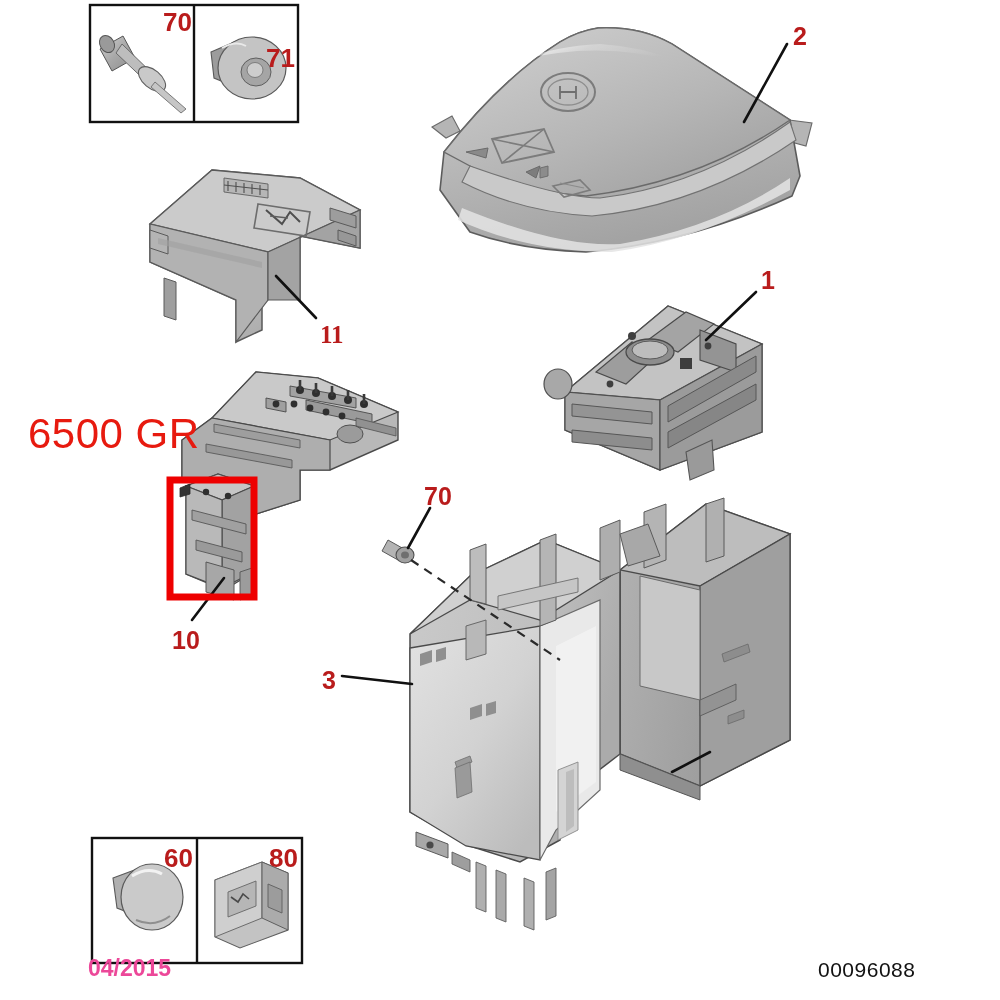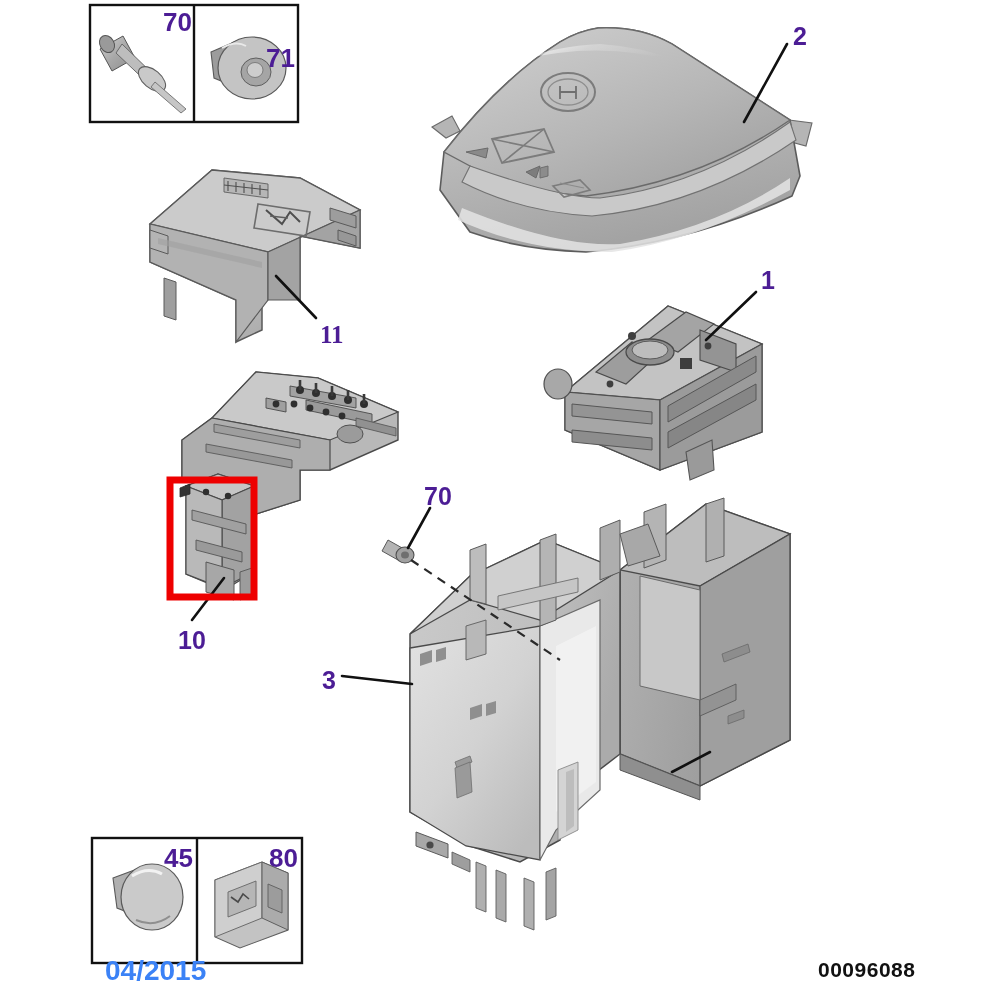--- a/index.html
+++ b/index.html
@@ -8,50 +8,50 @@
     font-family:"Liberation Sans", sans-serif;
     width:1000px;height:1000px;overflow:hidden;
   }
   #sheet{position:relative;width:1000px;height:1000px;background:#fff;}
   svg#art{position:absolute;left:0;top:0;width:1000px;height:1000px;}
 
   .calloutText{
     position:absolute;
     font-family:"Liberation Sans", sans-serif;
     font-weight:bold;
-    color:#4c1d95;
+    color:#b91c1c;
     white-space:nowrap;
     line-height:1;
   }
   .cal-big{font-size:25px;}
   .cal-ins{font-size:26px;}
 
   #refCode{
     position:absolute;
     left:28px;top:413px;
     font-family:"Liberation Sans", sans-serif;
     font-size:42px;
     font-weight:400;
     color:#e71a0f;
     letter-spacing:0.5px;
     white-space:nowrap;
     line-height:1;
   }
   #dateStamp{
     position:absolute;
-    left:105px;top:957px;
-    font-family:"Liberation Sans", sans-serif;
-    font-size:28px;font-weight:bold;color:#3b82f6;
+    left:88px;top:957px;
+    font-family:"Liberation Sans", sans-serif;
+    font-size:23px;font-weight:bold;color:#ec4899;
     white-space:nowrap;line-height:1;
   }
   #drawingNo{
     position:absolute;
     left:818px;top:959px;
     font-family:"Liberation Sans", sans-serif;
-    font-size:21px;font-weight:bold;color:#111;
+    font-size:21px;font-weight:normal;color:#111;
     letter-spacing:0.5px;white-space:nowrap;line-height:1;
   }
 </style>
 </head>
 <body>
 
 <div id="sheet" style="background: rgb(255, 255, 255);">
 
 <svg id="art" viewBox="0 0 1000 1000" xmlns="http://www.w3.org/2000/svg">
   <defs>
@@ -346,24 +346,25 @@
     <line x1="672" y1="772" x2="710" y2="752"></line>
   </g>
 
   <rect id="highlightBox" x="170" y="480" width="84" height="117" fill="none" stroke="#ee0000" stroke-width="7"></rect>
 </svg>
 
 <div class="calloutText cal-big" style="left:793px;top:24px;">2</div>
 <div class="calloutText cal-big" style="left:761px;top:268px;">1</div>
 <div class="calloutText cal-big" style="left:320px;top:322px;font-family:Liberation Serif, serif;">11</div>
 <div class="calloutText cal-big" style="left:424px;top:484px;">70</div>
-<div class="calloutText cal-big" style="left:172px;top:628px;margin-left:6px;">10</div>
+<div class="calloutText cal-big" style="left:172px;top:628px;">10</div>
 <div class="calloutText cal-big" style="left:322px;top:668px;">3</div>
 
 <div class="calloutText cal-ins" style="left:163px;top:9px;">70</div>
 <div class="calloutText cal-ins" style="left:266px;top:9px;margin-top:36px;">71</div>
-<div class="calloutText cal-ins" style="left:164px;top:845px;">45</div>
+<div class="calloutText cal-ins" style="left:164px;top:845px;">60</div>
 <div class="calloutText cal-ins" style="left:269px;top:845px;text-align:right;">80</div>
 
+<div id="refCode" style="color: rgb(231, 26, 15);">6500 GR</div>
 <div id="dateStamp">04/2015</div>
 <div id="drawingNo">00096088</div>
 
 </div>
 
 </body></html>

